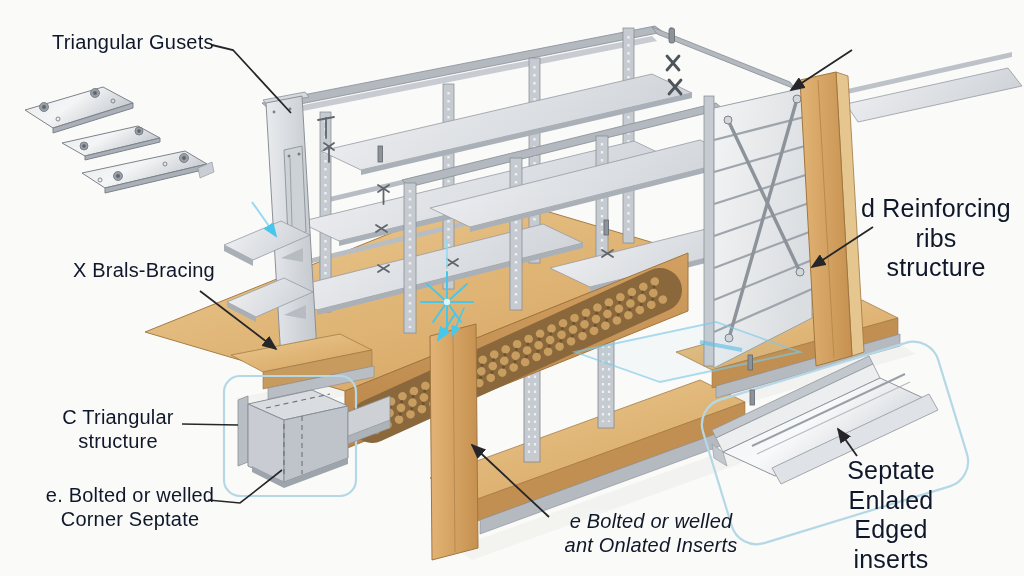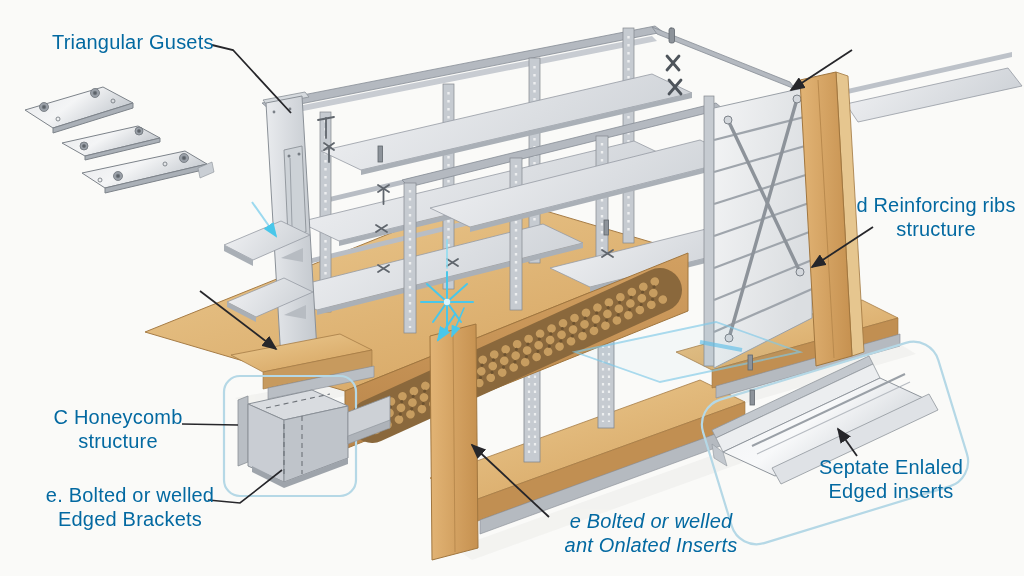--- a/index.html
+++ b/index.html
@@ -2,25 +2,25 @@
 <html><head>
 <meta charset="utf-8">
 <style>
   html,body{margin:0;padding:0;background:#fafaf8;}
   .stage{
     position:relative;width:1024px;height:576px;background:#fafaf8;
     overflow:hidden;font-family:"Liberation Sans",sans-serif;
   }
   .stage svg{position:absolute;left:0;top:0;}
   .lbl{
-    position:absolute;color:#0369a1;white-space:pre-line;line-height:1.18;
+    position:absolute;color:#0f172a;white-space:pre-line;line-height:1.18;
     font-family:"Liberation Sans",sans-serif;letter-spacing:.2px;
   }
   .lbl-20{font-size:20px;}
-  .lbl-19{font-size:20px;}
+  .lbl-19{font-size:25px;}
   .ctr{text-align:center;}
 </style>
 </head>
 <body>
 
 <div class="stage">
 
 <svg width="1024" height="576" viewBox="0 0 1024 576">
   <defs>
     <linearGradient id="shelfGrad" x1="0" y1="0" x2="1" y2="0.35">
@@ -356,22 +356,23 @@
     <polyline points="182,424 238,425" stroke-width="1.6"></polyline>
     <polyline points="208,500 240,503 282,470" stroke-width="1.6"></polyline>
     <line x1="549" y1="517" x2="472" y2="445" stroke-width="1.8" marker-end="url(#arrowDark)"></line>
     <line x1="857" y1="456" x2="838" y2="429" stroke-width="1.8" marker-end="url(#arrowDark)"></line>
   </g>
 </svg>
 
 <div class="lbl lbl-20" style="left:52px;top:31px;">Triangular Gusets</div>
 <div class="lbl lbl-19 ctr" style="left:856px;top:194px;width:160px;">d Reinforcing ribs
 structure</div>
-<div class="lbl lbl-20 ctr" style="left:50px;top:406px;width:136px;">C Honeycomb
+<div class="lbl lbl-20" style="left:73px;top:259px;">X Brals-Bracing</div>
+<div class="lbl lbl-20 ctr" style="left:50px;top:406px;width:136px;">C Triangular
 structure</div>
 <div class="lbl lbl-20 ctr" style="left:40px;top:484px;width:180px;">e. Bolted or welled
-Edged Brackets</div>
+Corner Septate</div>
 <div class="lbl lbl-20 ctr" style="left:546px;top:510px;width:210px;font-style:italic;">e Bolted or welled
 ant Onlated Inserts</div>
 <div class="lbl lbl-19 ctr" style="left:818px;top:456px;width:146px;text-align:center;">Septate Enlaled
 Edged inserts</div>
 
 </div>
 
 </body></html>

